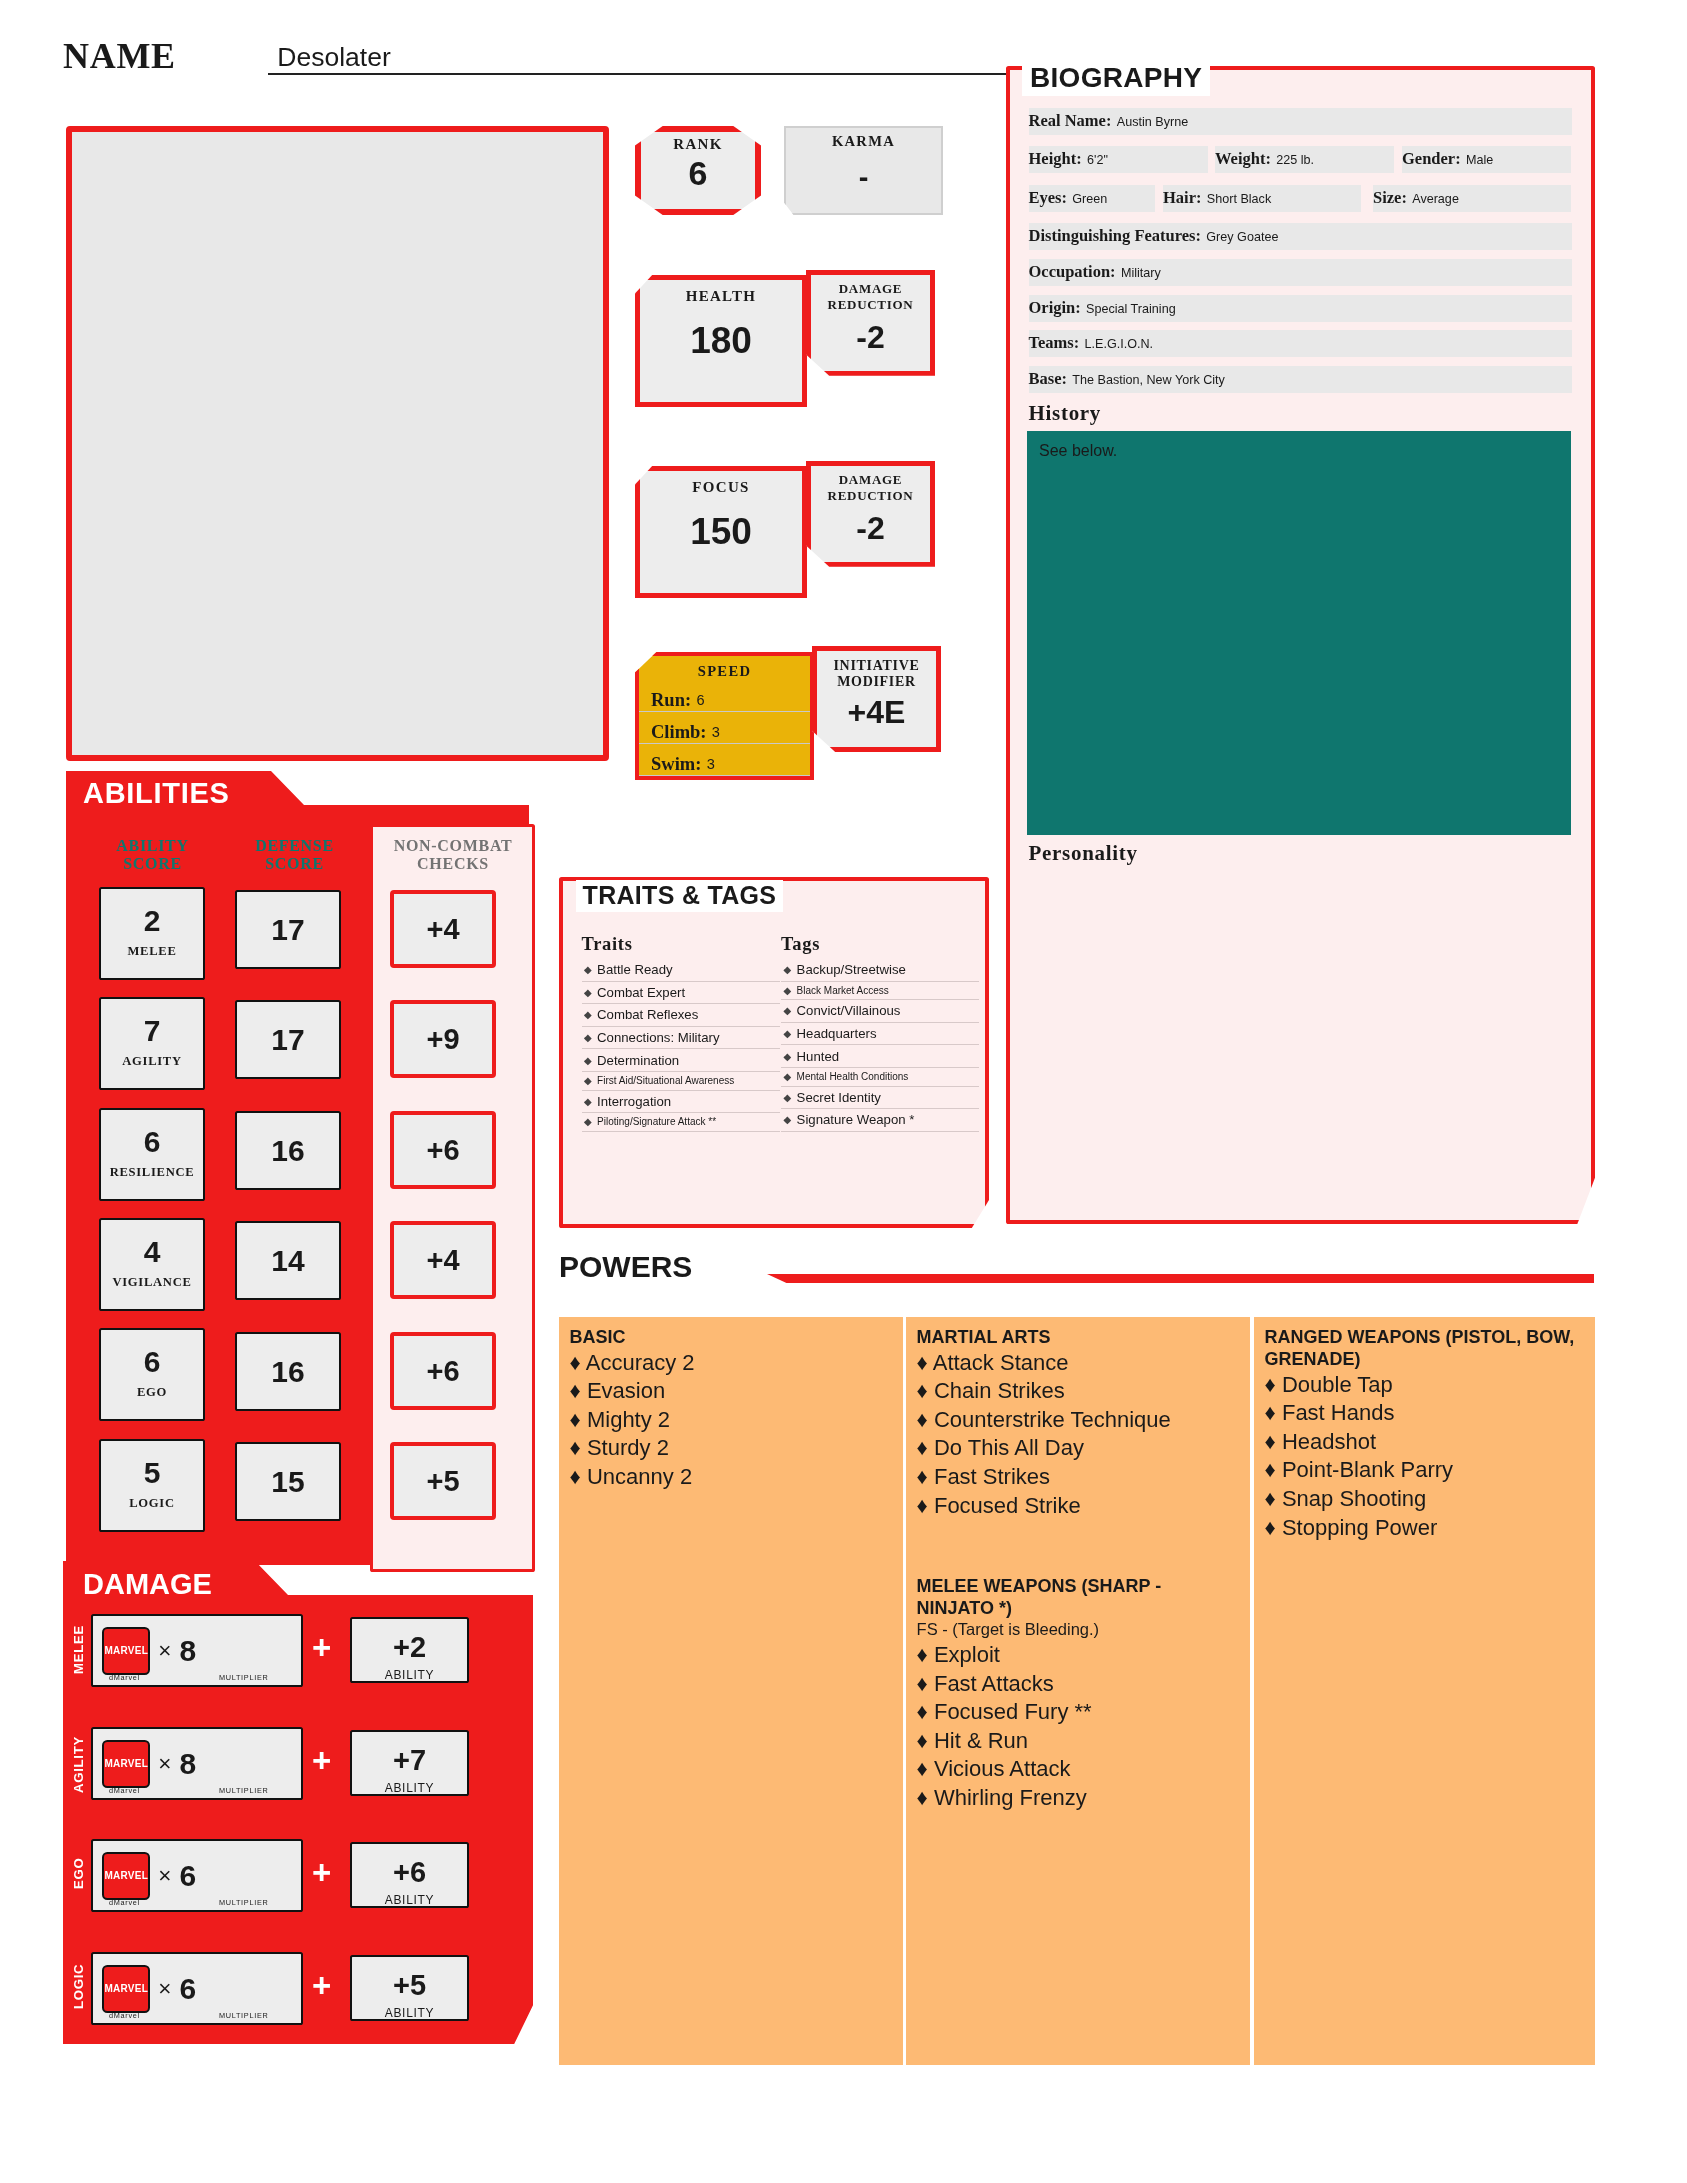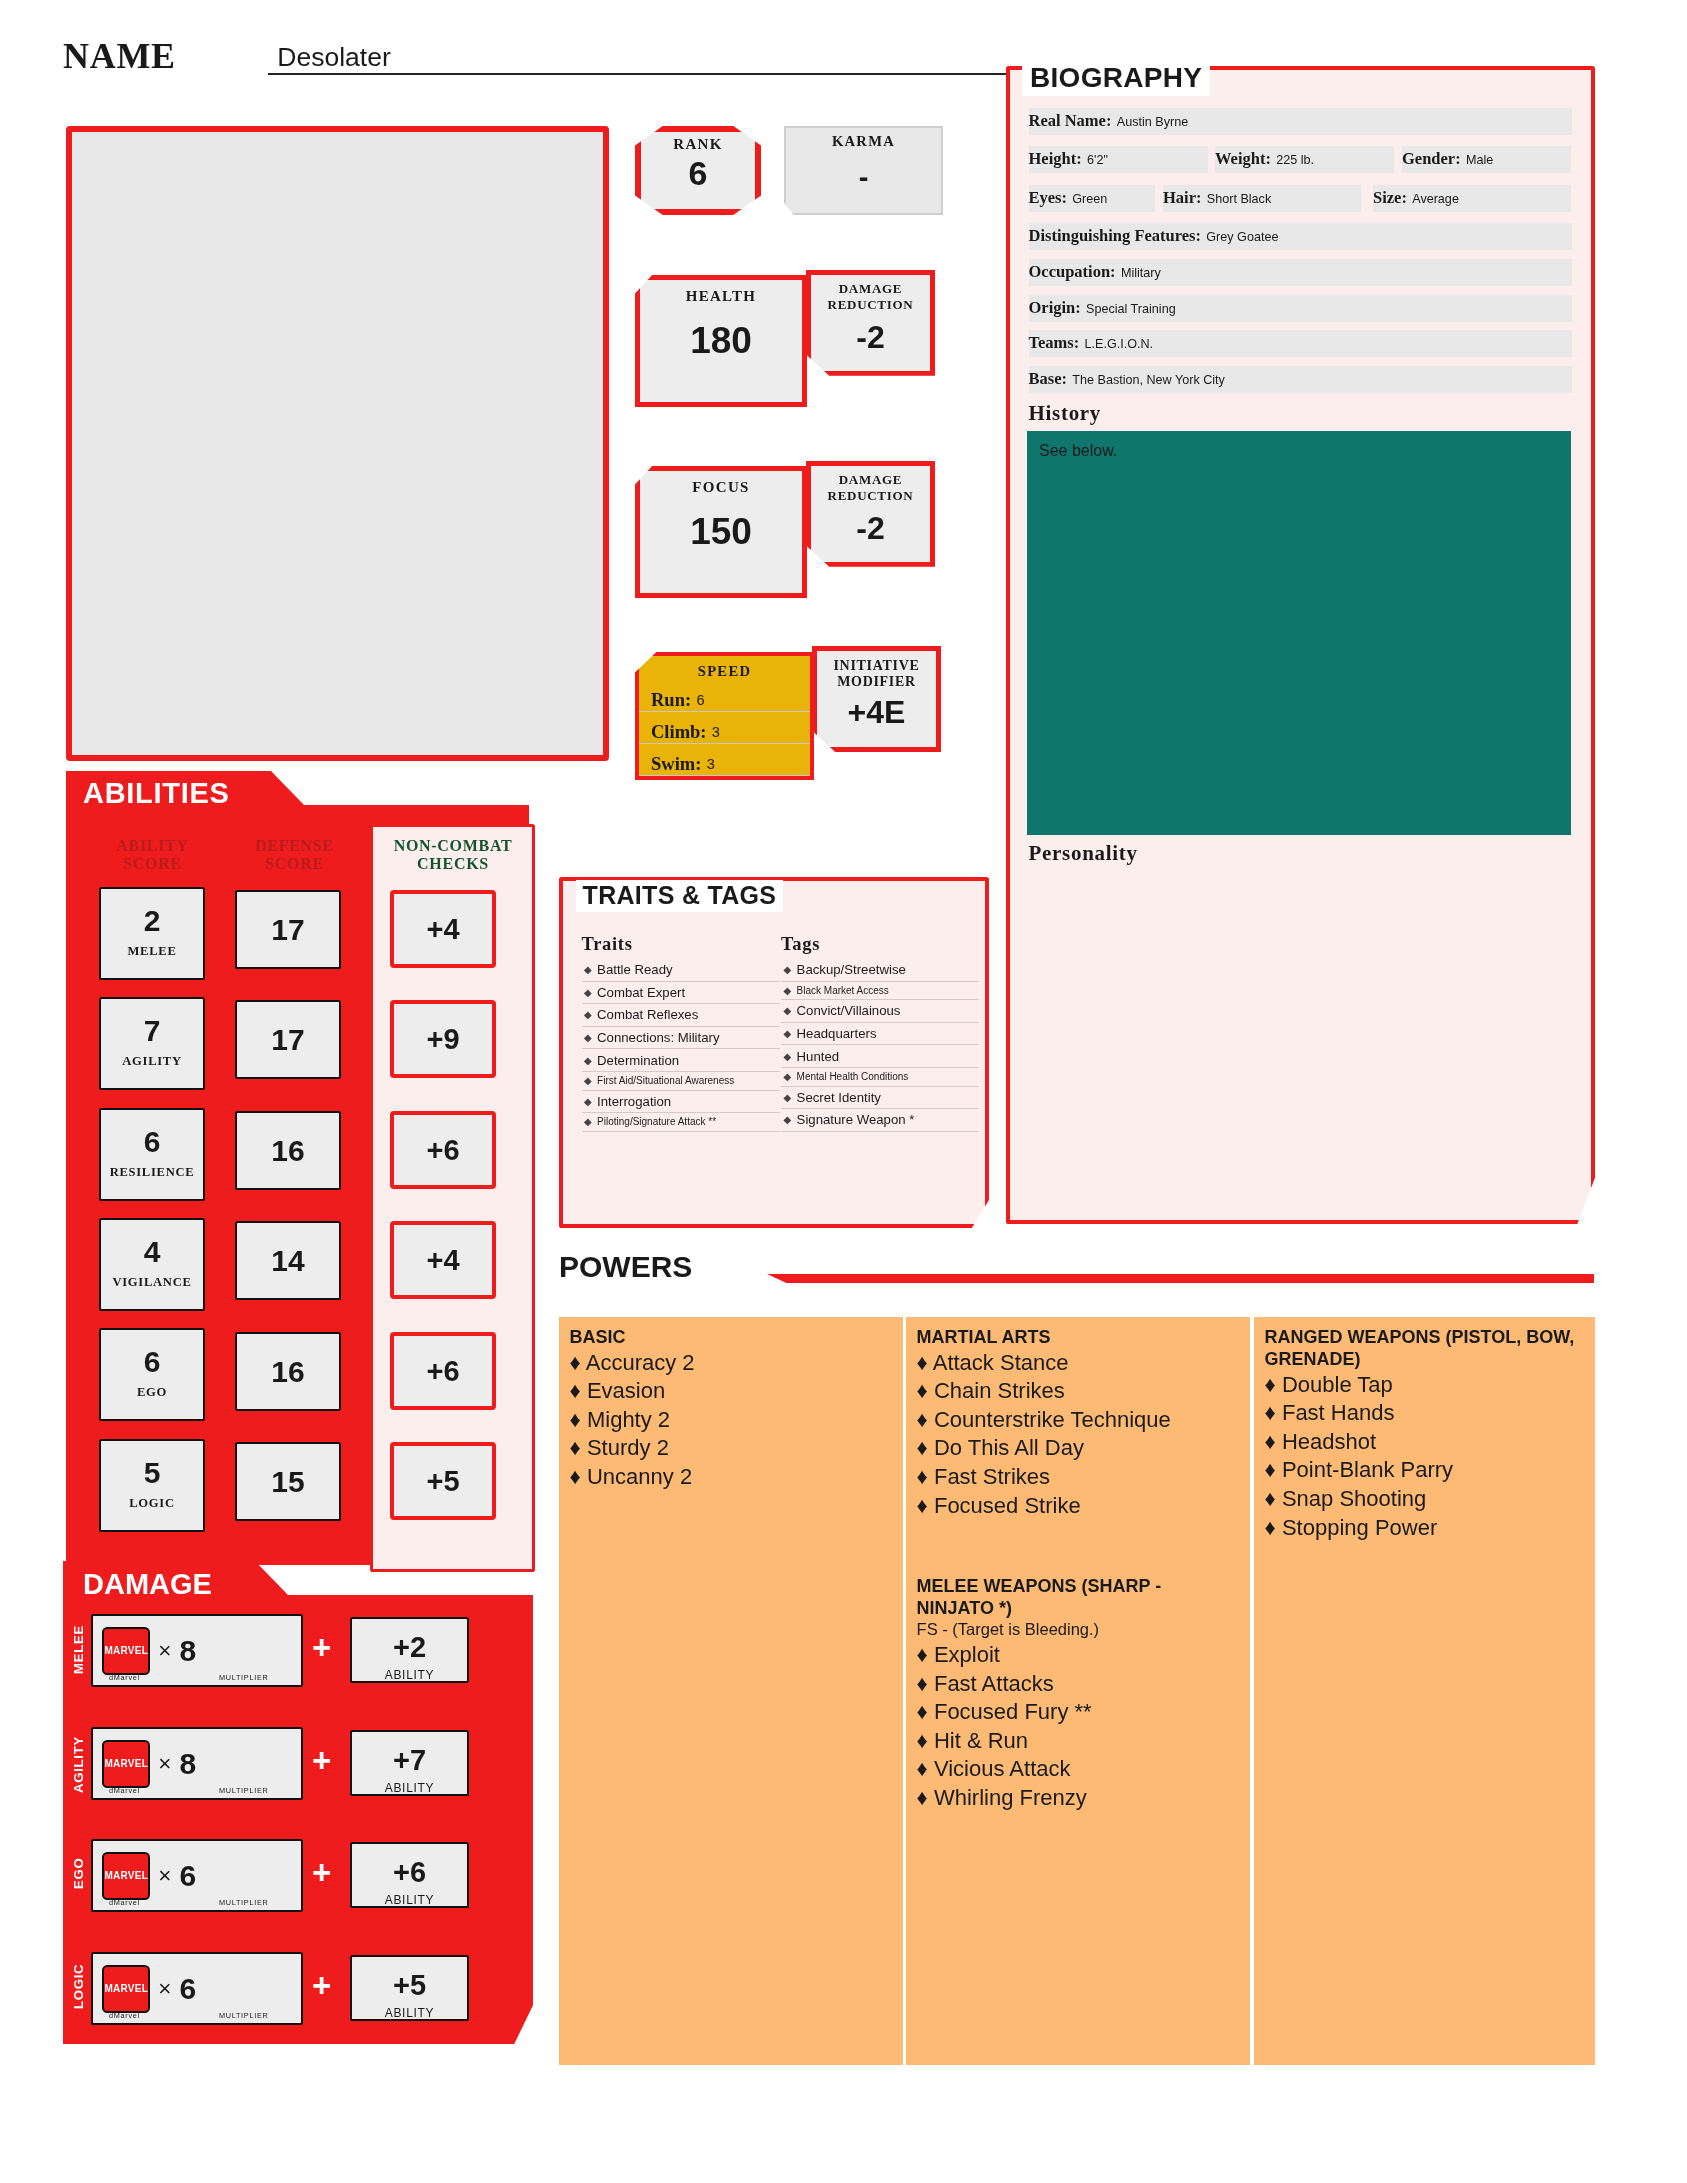--- a/index.html
+++ b/index.html
@@ -93,21 +93,21 @@
   
   #abilities {
     position:absolute; left:66px; top:771px; width:463px; height:794px;
     background:#ee1c1c;
     clip-path: polygon(0 0, 205px 0, 238px 34px, 100% 34px, 100% 100%, 0 100%);
   }
   #abilities-title {
     position:absolute; left:83px; top:777px; color:#fff; font-weight:bold;
     font-size:29px; letter-spacing:0.7px; font-family:"Liberation Sans",sans-serif;
   }
-  .ab-head { position:absolute; color:#b91c1c; font-family:"Liberation Serif",serif;
+  .ab-head { position:absolute; color:#0f766e; font-family:"Liberation Serif",serif;
     font-weight:bold; text-align:center; font-size:16px; letter-spacing:0.7px; line-height:18px; }
   .ab-cell {
     position:absolute; background:#ededed; border:2px solid #111; border-radius:2.6px;
     width:106px; height:93px;
   }
   .ab-cell .num { text-align:center; font-size:30px; font-weight:bold; margin-top:14.6px; }
   .ab-cell .nm { text-align:center; font-family:"Liberation Serif",serif; font-weight:bold;
      font-size:12.6px; letter-spacing:0.7px; margin-top:6.6px; }
   .def-cell {
     position:absolute; background:#ededed; border:2px solid #111; border-radius:2.6px;
@@ -268,21 +268,21 @@
     <div class="lbl">INITIATIVE MODIFIER</div>
     <div class="val">+4E</div>
   </div>
 
   <div id="abilities"></div>
   <div id="abilities-title">ABILITIES</div>
   <div id="nc-panel"></div>
 
   <div class="ab-head" style="left:93px; top:837px; width:119px;">ABILITY SCORE</div>
   <div class="ab-head" style="left:235px; top:837px; width:119px;">DEFENSE SCORE</div>
-  <div class="ab-head" style="left:387px; top:837px; width:132px; color:#14532d;">NON-COMBAT CHECKS</div>
+  <div class="ab-head" style="left:387px; top:837px; width:132px; color:#737373;">NON-COMBAT CHECKS</div>
 
   <div class="ab-cell" style="left:99px; top:887px;">
     <div class="num">2</div>
     <div class="nm">MELEE</div>
   </div>
   <div class="def-cell" style="left:235px; top:890px;">
     <div class="num">17</div>
   </div>
   <div class="nc-cell" style="left:390px; top:890px;">
     <div class="num">+4</div>

